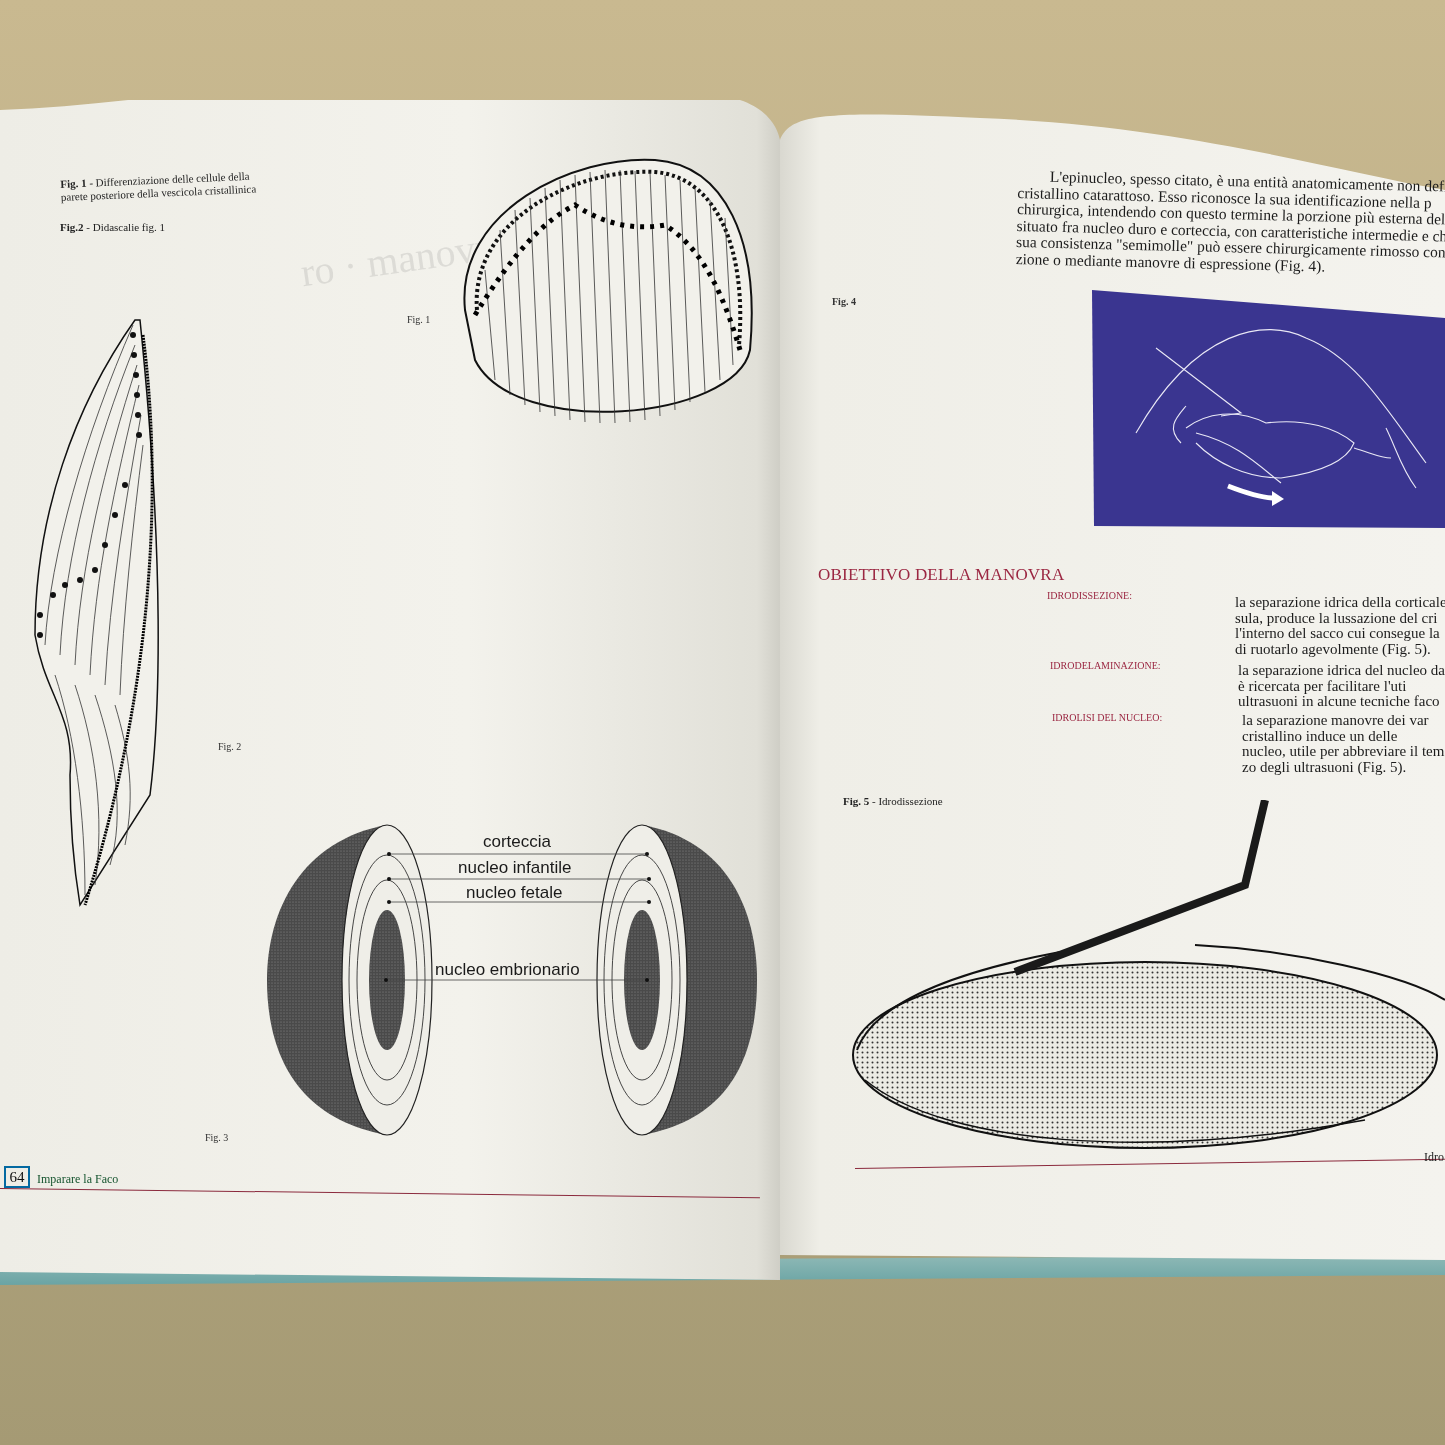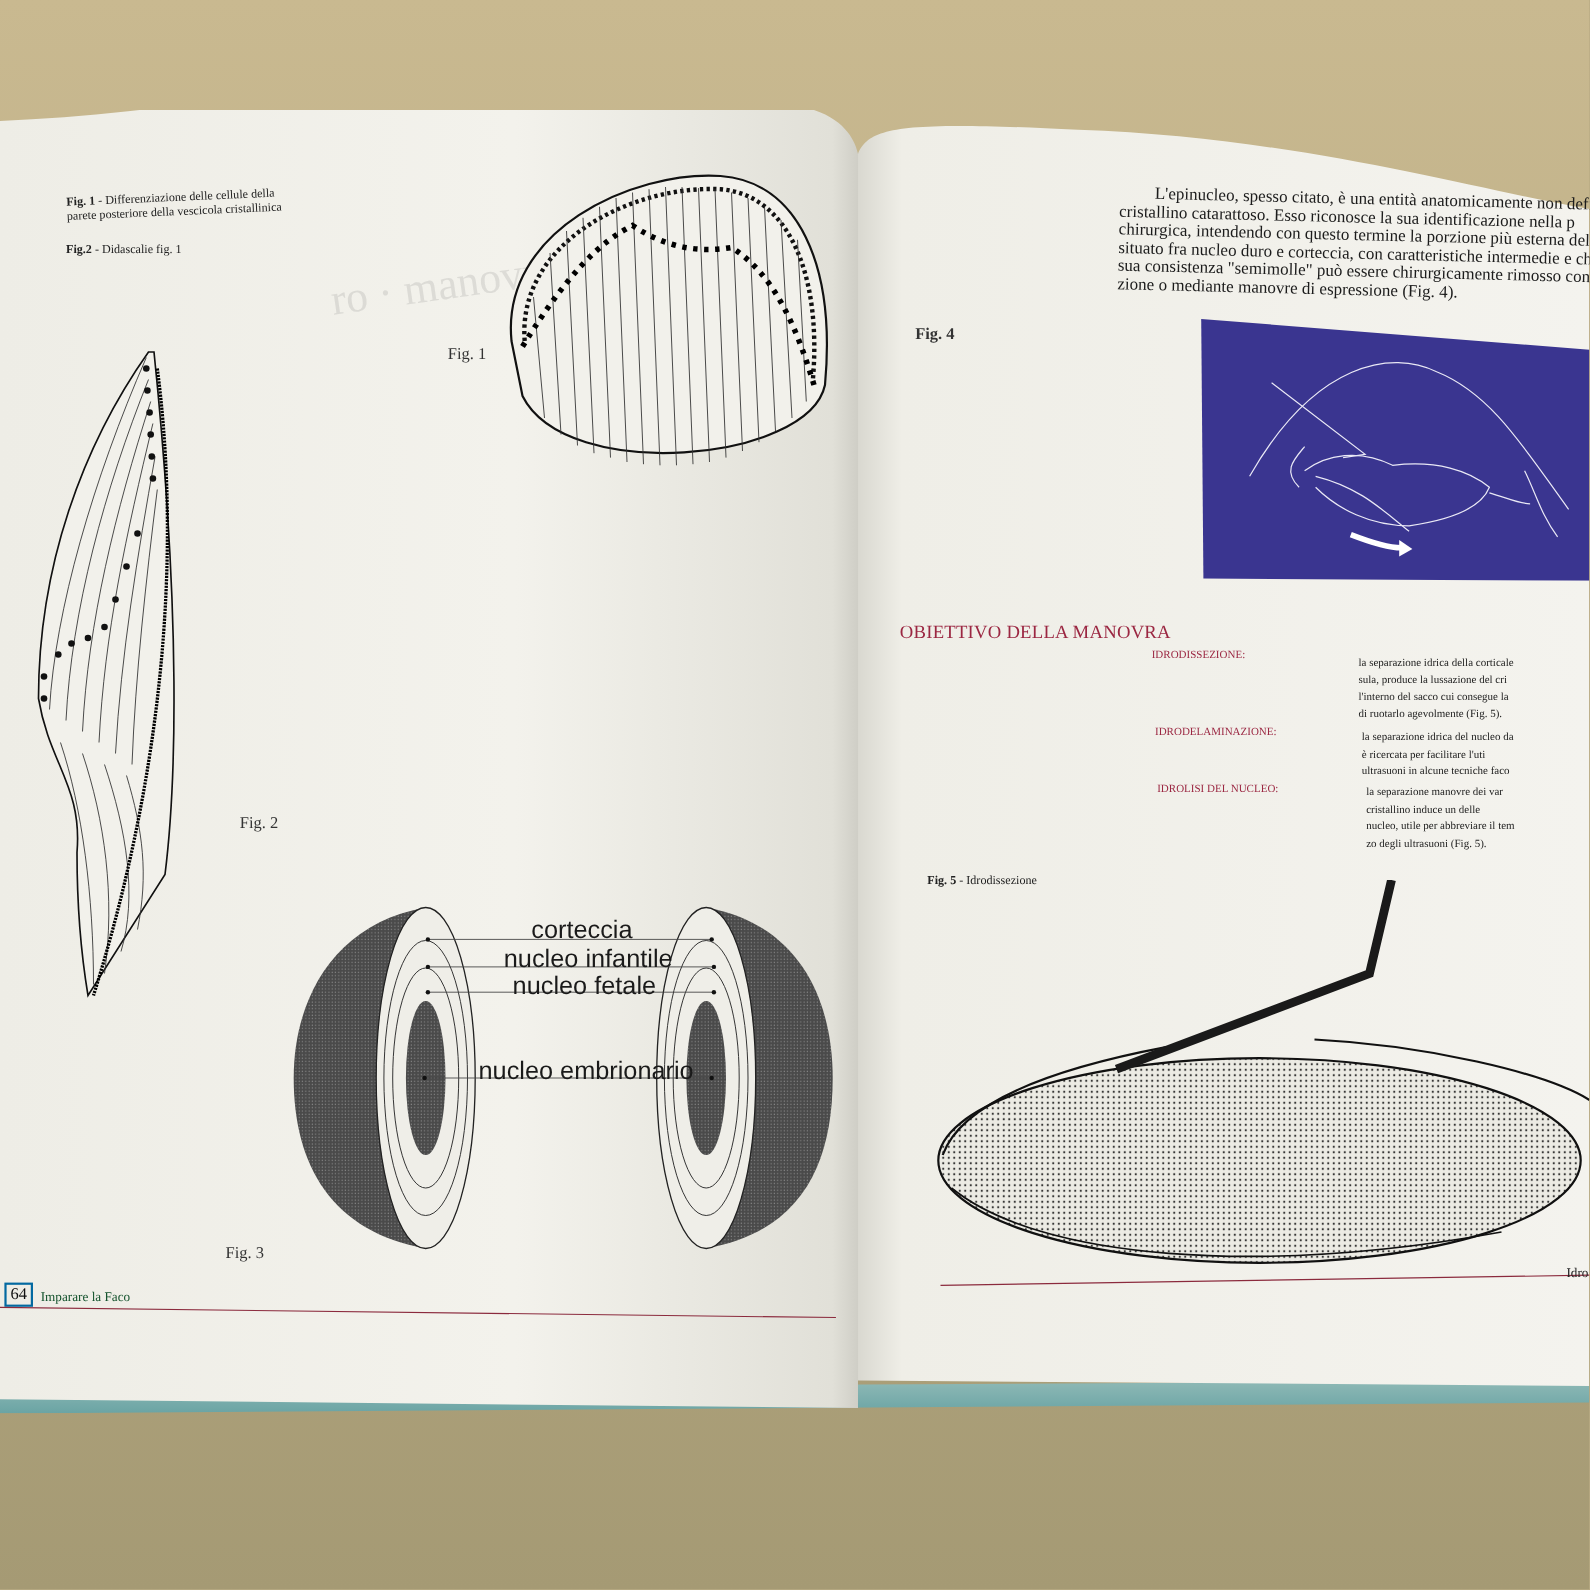--- a/index.html
+++ b/index.html
@@ -25,31 +25,31 @@
     background: linear-gradient(90deg, #eeede6 0%, #f3f2ec 60%, #e1e0d8 97%, #cfcec6 100%);
   }
   .page-right {
     left: 780px; top: 110px; width: 665px; height: 1150px;
     clip-path: path('M 0 30 C 10 5, 40 0, 200 8 C 400 15, 550 60, 665 80 L 665 1150 L 0 1145 Z');
     background: linear-gradient(90deg, #d9d8d0 0%, #efeee7 6%, #f4f3ee 100%);
   }
   .abs { position: absolute; }
   .caption-small { font-size: 11px; color: #222; line-height: 13px; }
   .caption-small b { font-weight: bold; }
-  .fig-label { font-size: 15px; color: #333; }
+  .fig-label { font-size: 10px; color: #333; }
   .ghost { color: rgba(120,120,120,0.18); font-size: 40px; }
 
-  .diagram-label { font-family: "Liberation Sans", sans-serif; font-size: 23px; color: #1a1a1a; }
+  .diagram-label { font-family: "Liberation Sans", sans-serif; font-size: 17px; color: #1a1a1a; }
 
   .body-text { font-size: 15.5px; color: #1c1c1c; line-height: 16.5px; white-space: nowrap; transform: rotate(1.4deg); transform-origin: left top; }
   .body-text p { margin: 0; }
   .maroon { color: #9b2742; }
   .section-heading { font-size: 17px; letter-spacing: 0.2px; }
   .term { font-size: 10px; }
-  .def { font-size: 10px; line-height: 15.5px; color: #1c1c1c; white-space: nowrap; }
+  .def { font-size: 15px; line-height: 15.5px; color: #1c1c1c; white-space: nowrap; }
   .def p { margin: 0; }
 
   .footer-line { position: absolute; height: 1px; background: #8b2a3d; }
   .page-num-box {
     position: absolute; left: 4px; top: 1166px; width: 22px; height: 18px;
     border: 2px solid #0369a1; font-size: 15px; line-height: 18px; text-align: center; color: #111;
   }
   .fig4-box { position: absolute; left: 1086px; top: 288px; width: 359px; height: 240px; }
 </style>
 </head>

